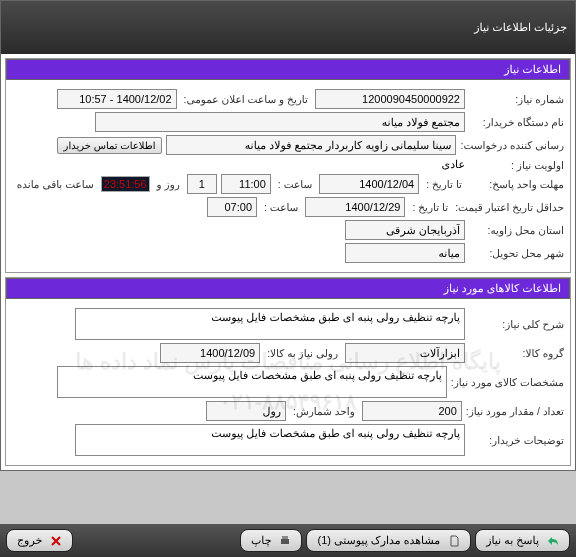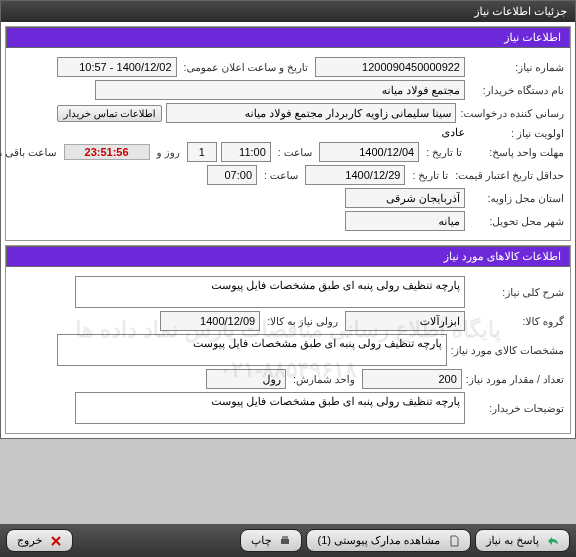--- a/index.html
+++ b/index.html
@@ -1,29 +1,29 @@
 <!DOCTYPE html>
 <html dir="rtl"><head>
 <meta charset="utf-8">
 <style>
 * { box-sizing: border-box; margin: 0; padding: 0; }
 body { font-family: Tahoma, Arial, sans-serif; font-size: 11px; background: #c8c8c8; direction: rtl; width: 576px; height: 557px; overflow: hidden; position: relative; }
 .window { background: #fff; border: 1px solid #666; }
-.titlebar { background: linear-gradient(#4a4a4a,#2a2a2a); color: #fff; padding: 4px 8px; font-size: 11px; }
+.titlebar { background: linear-gradient(#4a4a4a,#2a2a2a); color: #fff; padding: 20px 8px; font-size: 11px; }
 .section { border: 1px solid #999; margin: 4px; }
 .section-header { background: #6d28d9; color: #fff; padding: 3px 8px; font-size: 11px; border: 1px solid #666; }
 .form-body { padding: 6px; background: #fff; position: relative; }
 .row { display: flex; align-items: center; margin: 3px 0; gap: 4px; flex-wrap: nowrap; }
 .lbl { min-width: 95px; color: #333; font-size: 10.5px; text-align: right; white-space: nowrap; }
 .lbl2 { color: #333; font-size: 10.5px; white-space: nowrap; padding: 0 3px; }
 .inp { border: 1px solid #888; padding: 2px 4px; font-family: inherit; font-size: 11px; background: #fff; height: 20px; }
 .inp-ro { background: #f5f5f5; }
 .ta { border: 1px solid #888; padding: 2px 4px; font-family: inherit; font-size: 11px; background: #fff; resize: none; }
 .btn-sm { border: 1px solid #888; background: linear-gradient(#f8f8f8,#ddd); padding: 2px 6px; font-family: inherit; font-size: 10px; cursor: pointer; border-radius: 2px; white-space: nowrap; }
-.red-time { color: #c00; font-weight: bold; background:#e5e5e5; border:1px solid #aaa; padding:1px 20px; }
+.red-time { color: #c00; font-weight: normal; background:#0f172a; border:1px solid #aaa; padding:1px 2px; }
 .watermark { position: absolute; top: 50%; left: 50%; transform: translate(-50%,-50%); font-size: 22px; color: rgba(0,0,0,.08); pointer-events: none; white-space: nowrap; text-align:center; line-height:1.8; font-weight:bold; }
 .footer { position: absolute; bottom: 0; left: 0; right: 0; background: linear-gradient(#555,#333); padding: 5px 6px; display: flex; gap: 4px; justify-content: flex-start; }
 .fbtn { border: 1px solid #222; background: linear-gradient(#f0f0f0,#ccc); padding: 4px 10px; font-family: inherit; font-size: 11px; cursor: pointer; border-radius: 8px; display:flex; align-items:center; gap:8px; }
 .fbtn .ico { width:12px; height:12px; display:inline-block; }
 .sp { flex: 1; }
 </style>
 </head>
 <body>
 
 <div class="window">

